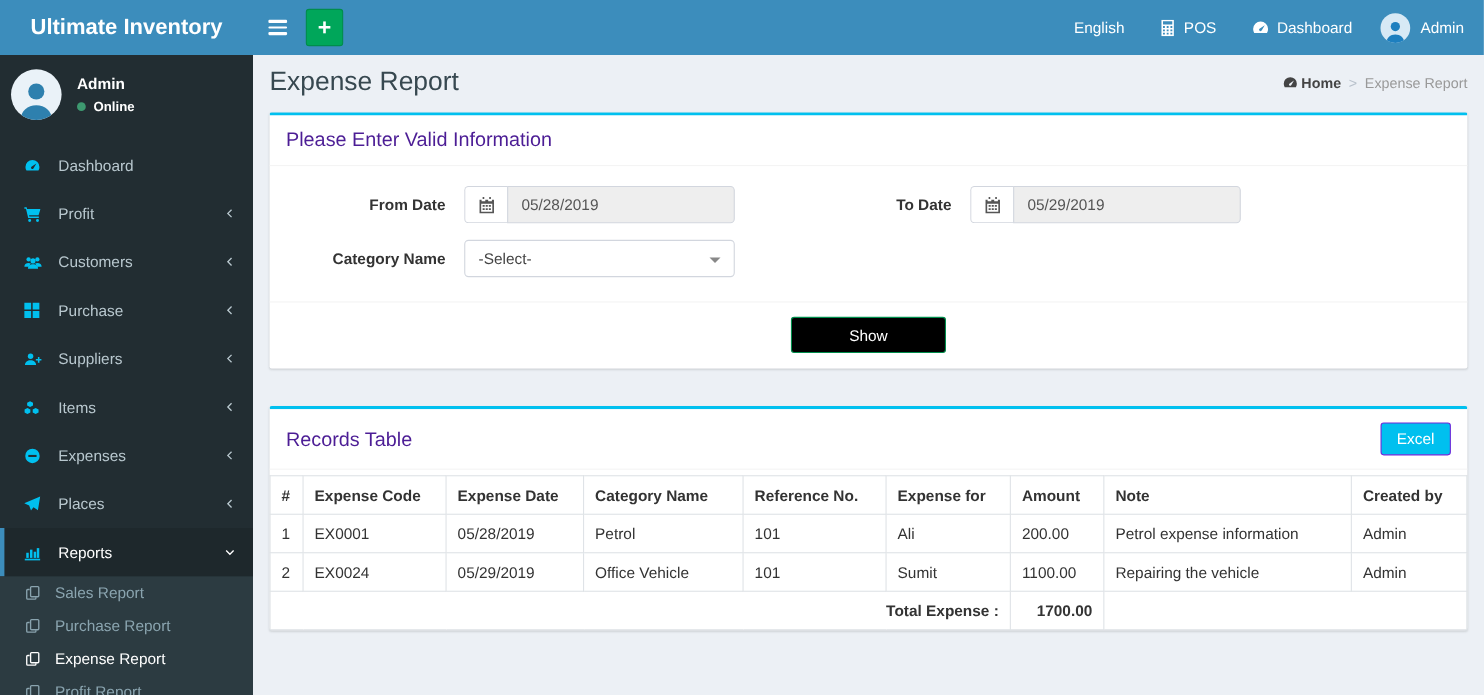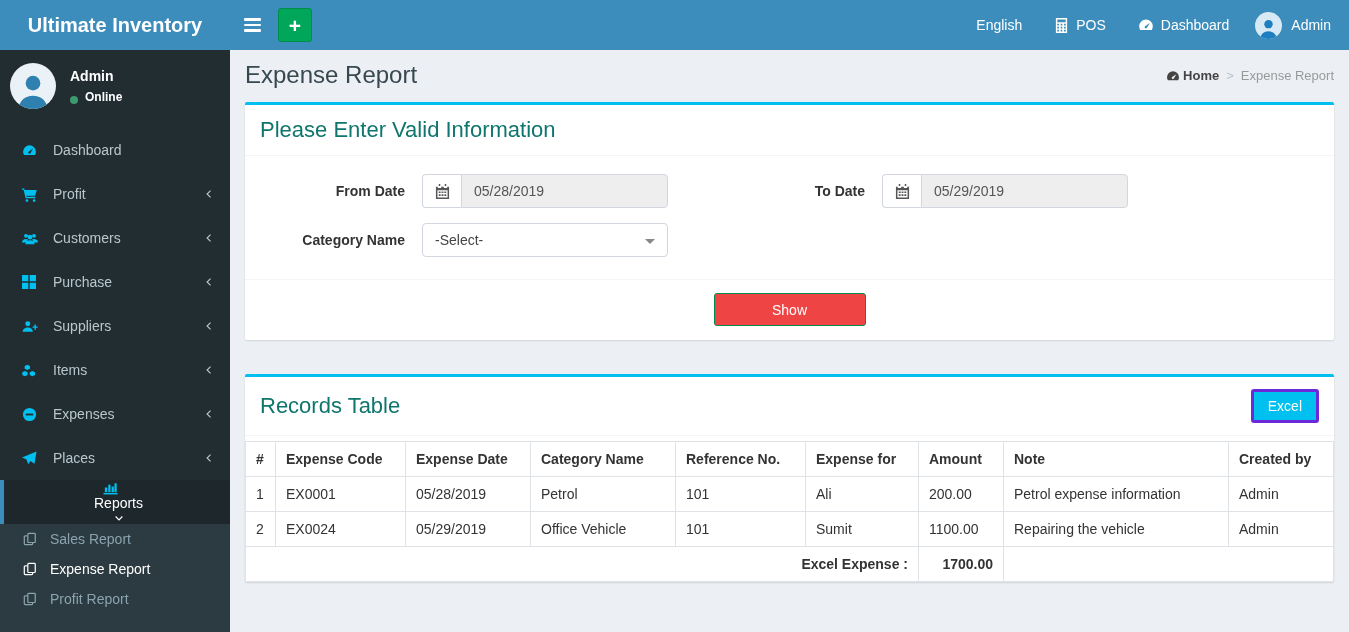--- a/index.html
+++ b/index.html
@@ -24,67 +24,67 @@
   .avatar-sm { width:27px; height:27px; border-radius:50%; background:#d7e9f5; display:flex; align-items:flex-end; justify-content:center; overflow:hidden; }
 
   
   .layout { display:flex; height:582px; }
 
   
   .sidebar { width:230px; min-width:230px; background:#222d32; color:#b8c7ce; display:flex; flex-direction:column; }
   .user-panel { display:flex; align-items:center; gap:14px; padding:13px 10px 15px 10px; }
   .avatar-lg { width:46px; height:46px; border-radius:50%; background:#eaf2f8; display:flex; align-items:flex-end; justify-content:center; overflow:hidden; flex:none; }
   .user-meta .user-name { color:#fff; font-weight:bold; font-size:14px; margin-bottom:6px; }
-  .user-status { display:flex; align-items:flex-end; gap:7px; font-size:12px; color:#fff; font-weight:bold; }
+  .user-status { display:flex; align-items:center; gap:7px; font-size:12px; color:#fff; font-weight:bold; }
   .dot-online { width:8px; height:8px; border-radius:50%; background:#3d9970; }
 
   .nav-menu { list-style:none; margin-top:4px; }
   .nav-item { display:flex; align-items:center; height:44px; padding:0 15px 0 18px; cursor:pointer; border-left:4px solid transparent; }
   .nav-item .icn { width:20px; margin-right:11px; color:#00c0ef; display:flex; align-items:center; }
   .nav-item .lbl { flex:1; font-size:14px; }
   .nav-item .chev { color:#b8c7ce; display:flex; }
-  .nav-item.active { background:#1e282c; border-left-color:#3c8dbc; color:#fff;flex-direction:column; }
+  .nav-item.active { background:#1e282c; border-left-color:#3c8dbc; color:#fff; }
   .nav-item.active .chev { color:#fff; }
 
   .submenu { list-style:none; background:#2c3b41; flex:1; }
   .sub-item { display:flex; align-items:center; height:30px; padding:0 15px 0 23px; color:#8aa4af; cursor:pointer; font-size:14px; }
   .sub-item .icn { width:18px; margin-right:9px; display:flex; align-items:center; color:#8aa4af; }
   .sub-item.active { color:#fff; }
   .sub-item.active .icn { color:#fff; }
 
   
   .content { flex:1; background:#ecf0f5; padding:9px 15px 0 15px; overflow:hidden; }
   .content-header { display:flex; align-items:center; justify-content:space-between; margin:2px 0 13px 0; }
   .page-title { font-size:24px; font-weight:normal; color:#374850; }
   .breadcrumb { display:flex; align-items:center; gap:7px; font-size:13px; color:#999; }
-  .breadcrumb .bc-home { display:flex; align-items:flex-end; gap:3px; color:#444; font-weight:bold; cursor:pointer; }
+  .breadcrumb .bc-home { display:flex; align-items:flex-start; gap:3px; color:#444; font-weight:bold; cursor:pointer; }
   .breadcrumb .sep { color:#b9c2cc; }
 
   .box { background:#fff; border-top:3px solid #00c0ef; border-radius:2px; box-shadow:0 1px 2px rgba(0,0,0,0.12); }
   .box-header { display:flex; align-items:center; justify-content:space-between; padding:12px 15px; border-bottom:1px solid #f4f4f4; }
-  .box-title { font-size:22px; color:#0f766e; }
+  .box-title { font-size:18px; color:#4c1d95; }
   .box-filter { margin-bottom:34px; }
 
   .form-body { padding:18px 15px 22px 15px; }
   .form-grid { display:grid; grid-template-columns:162px 246px 214px 246px 1fr; align-items:center; row-gap:15px; }
   .f-label { font-weight:bold; color:#333; text-align:right; padding-right:17px; font-size:14px; }
   .input-group { display:flex; height:34px; }
   .ig-addon { width:42px; border:1px solid #d2d6de; border-right:none; border-radius:4px 0 0 4px; background:#fff;
               display:flex; align-items:center; justify-content:center; color:#555; }
   .ig-input { flex:1; height:34px; border:1px solid #d2d6de; border-radius:0 4px 4px 0; background:#eee; color:#555;
               padding:6px 12px; font-size:14px; font-family:inherit; }
   .select { position:relative; width:246px; height:34px; border:1px solid #d2d6de; border-radius:4px; background:#fff;
             display:flex; align-items:center; padding:0 12px; color:#444; cursor:pointer; }
   .caret { position:absolute; right:12px; top:15px; width:0; height:0; border-left:5px solid transparent; border-right:5px solid transparent; border-top:5px solid #888; }
 
   .box-footer { border-top:1px solid #f4f4f4; padding:13px 0 14px 0; display:flex; justify-content:center; gap:30px; }
   .btn { border-radius:3px; font-size:14px; color:#fff; cursor:pointer; font-family:inherit; }
-  .btn-show  { width:152px; height:33px; background:#ef4444; border:1px solid #008d4c; }
+  .btn-show  { width:141px; height:33px; background:#000000; border:1px solid #008d4c; }
   .btn-close { width:141px; height:33px; background:#f39c12; border:1px solid #e08e0b; }
-  .btn-excel { padding:6px 14px; background:#00c0ef; border:3px solid #6d28d9; }
+  .btn-excel { padding:6px 14px; background:#00c0ef; border:1px solid #6d28d9; }
 
   
   .records-body { padding:5px 0 0 0; }
   table.records { width:100%; border-collapse:collapse; font-size:14px; }
   table.records th, table.records td { border:1px solid #dfe3e7; padding:9px 10px; text-align:left; color:#333; }
   table.records th { font-weight:bold; }
   table.records td.num, table.records th.num { text-align:left; }
   table.records td.total-label { font-weight:bold; text-align:right; }
   table.records td.total-value { font-weight:bold; text-align:right; }
 </style>
@@ -287,20 +287,29 @@
 
     <ul class="submenu">
       <li class="sub-item">
         <span class="icn">
             <svg width="14" height="14" viewBox="0 0 16 16">
               <rect x="5.5" y="1.5" width="8.5" height="10.5" rx="1" fill="none" stroke="currentColor" stroke-width="1.4"></rect>
               <path d="M4.5 4.5H2.5a1 1 0 0 0-1 1v8a1 1 0 0 0 1 1h7.5a1 1 0 0 0 1-1v-1" fill="none" stroke="currentColor" stroke-width="1.4"></path>
             </svg>
           </span>
         <span>Sales Report</span>
+      </li>
+      <li class="sub-item">
+        <span class="icn">
+            <svg width="14" height="14" viewBox="0 0 16 16">
+              <rect x="5.5" y="1.5" width="8.5" height="10.5" rx="1" fill="none" stroke="currentColor" stroke-width="1.4"></rect>
+              <path d="M4.5 4.5H2.5a1 1 0 0 0-1 1v8a1 1 0 0 0 1 1h7.5a1 1 0 0 0 1-1v-1" fill="none" stroke="currentColor" stroke-width="1.4"></path>
+            </svg>
+          </span>
+        <span>Purchase Report</span>
       </li>
       <li class="sub-item active">
         <span class="icn">
             <svg width="14" height="14" viewBox="0 0 16 16">
               <rect x="5.5" y="1.5" width="8.5" height="10.5" rx="1" fill="none" stroke="currentColor" stroke-width="1.4"></rect>
               <path d="M4.5 4.5H2.5a1 1 0 0 0-1 1v8a1 1 0 0 0 1 1h7.5a1 1 0 0 0 1-1v-1" fill="none" stroke="currentColor" stroke-width="1.4"></path>
             </svg>
           </span>
         <span>Expense Report</span>
       </li>
@@ -424,21 +433,21 @@
               <td>Office Vehicle</td>
               <td>101</td>
               <td>Sumit</td>
               <td class="num">1100.00</td>
               <td>Repairing the vehicle</td>
               <td>Admin</td>
             </tr>
           </tbody>
           <tfoot>
             <tr>
-              <td class="total-label" colspan="6">Excel Expense :</td>
+              <td class="total-label" colspan="6">Total Expense :</td>
               <td class="total-value">1700.00</td>
               <td colspan="2"></td>
             </tr>
           </tfoot>
         </table>
       </div>
     </div>
   </div>
 </div>
 

